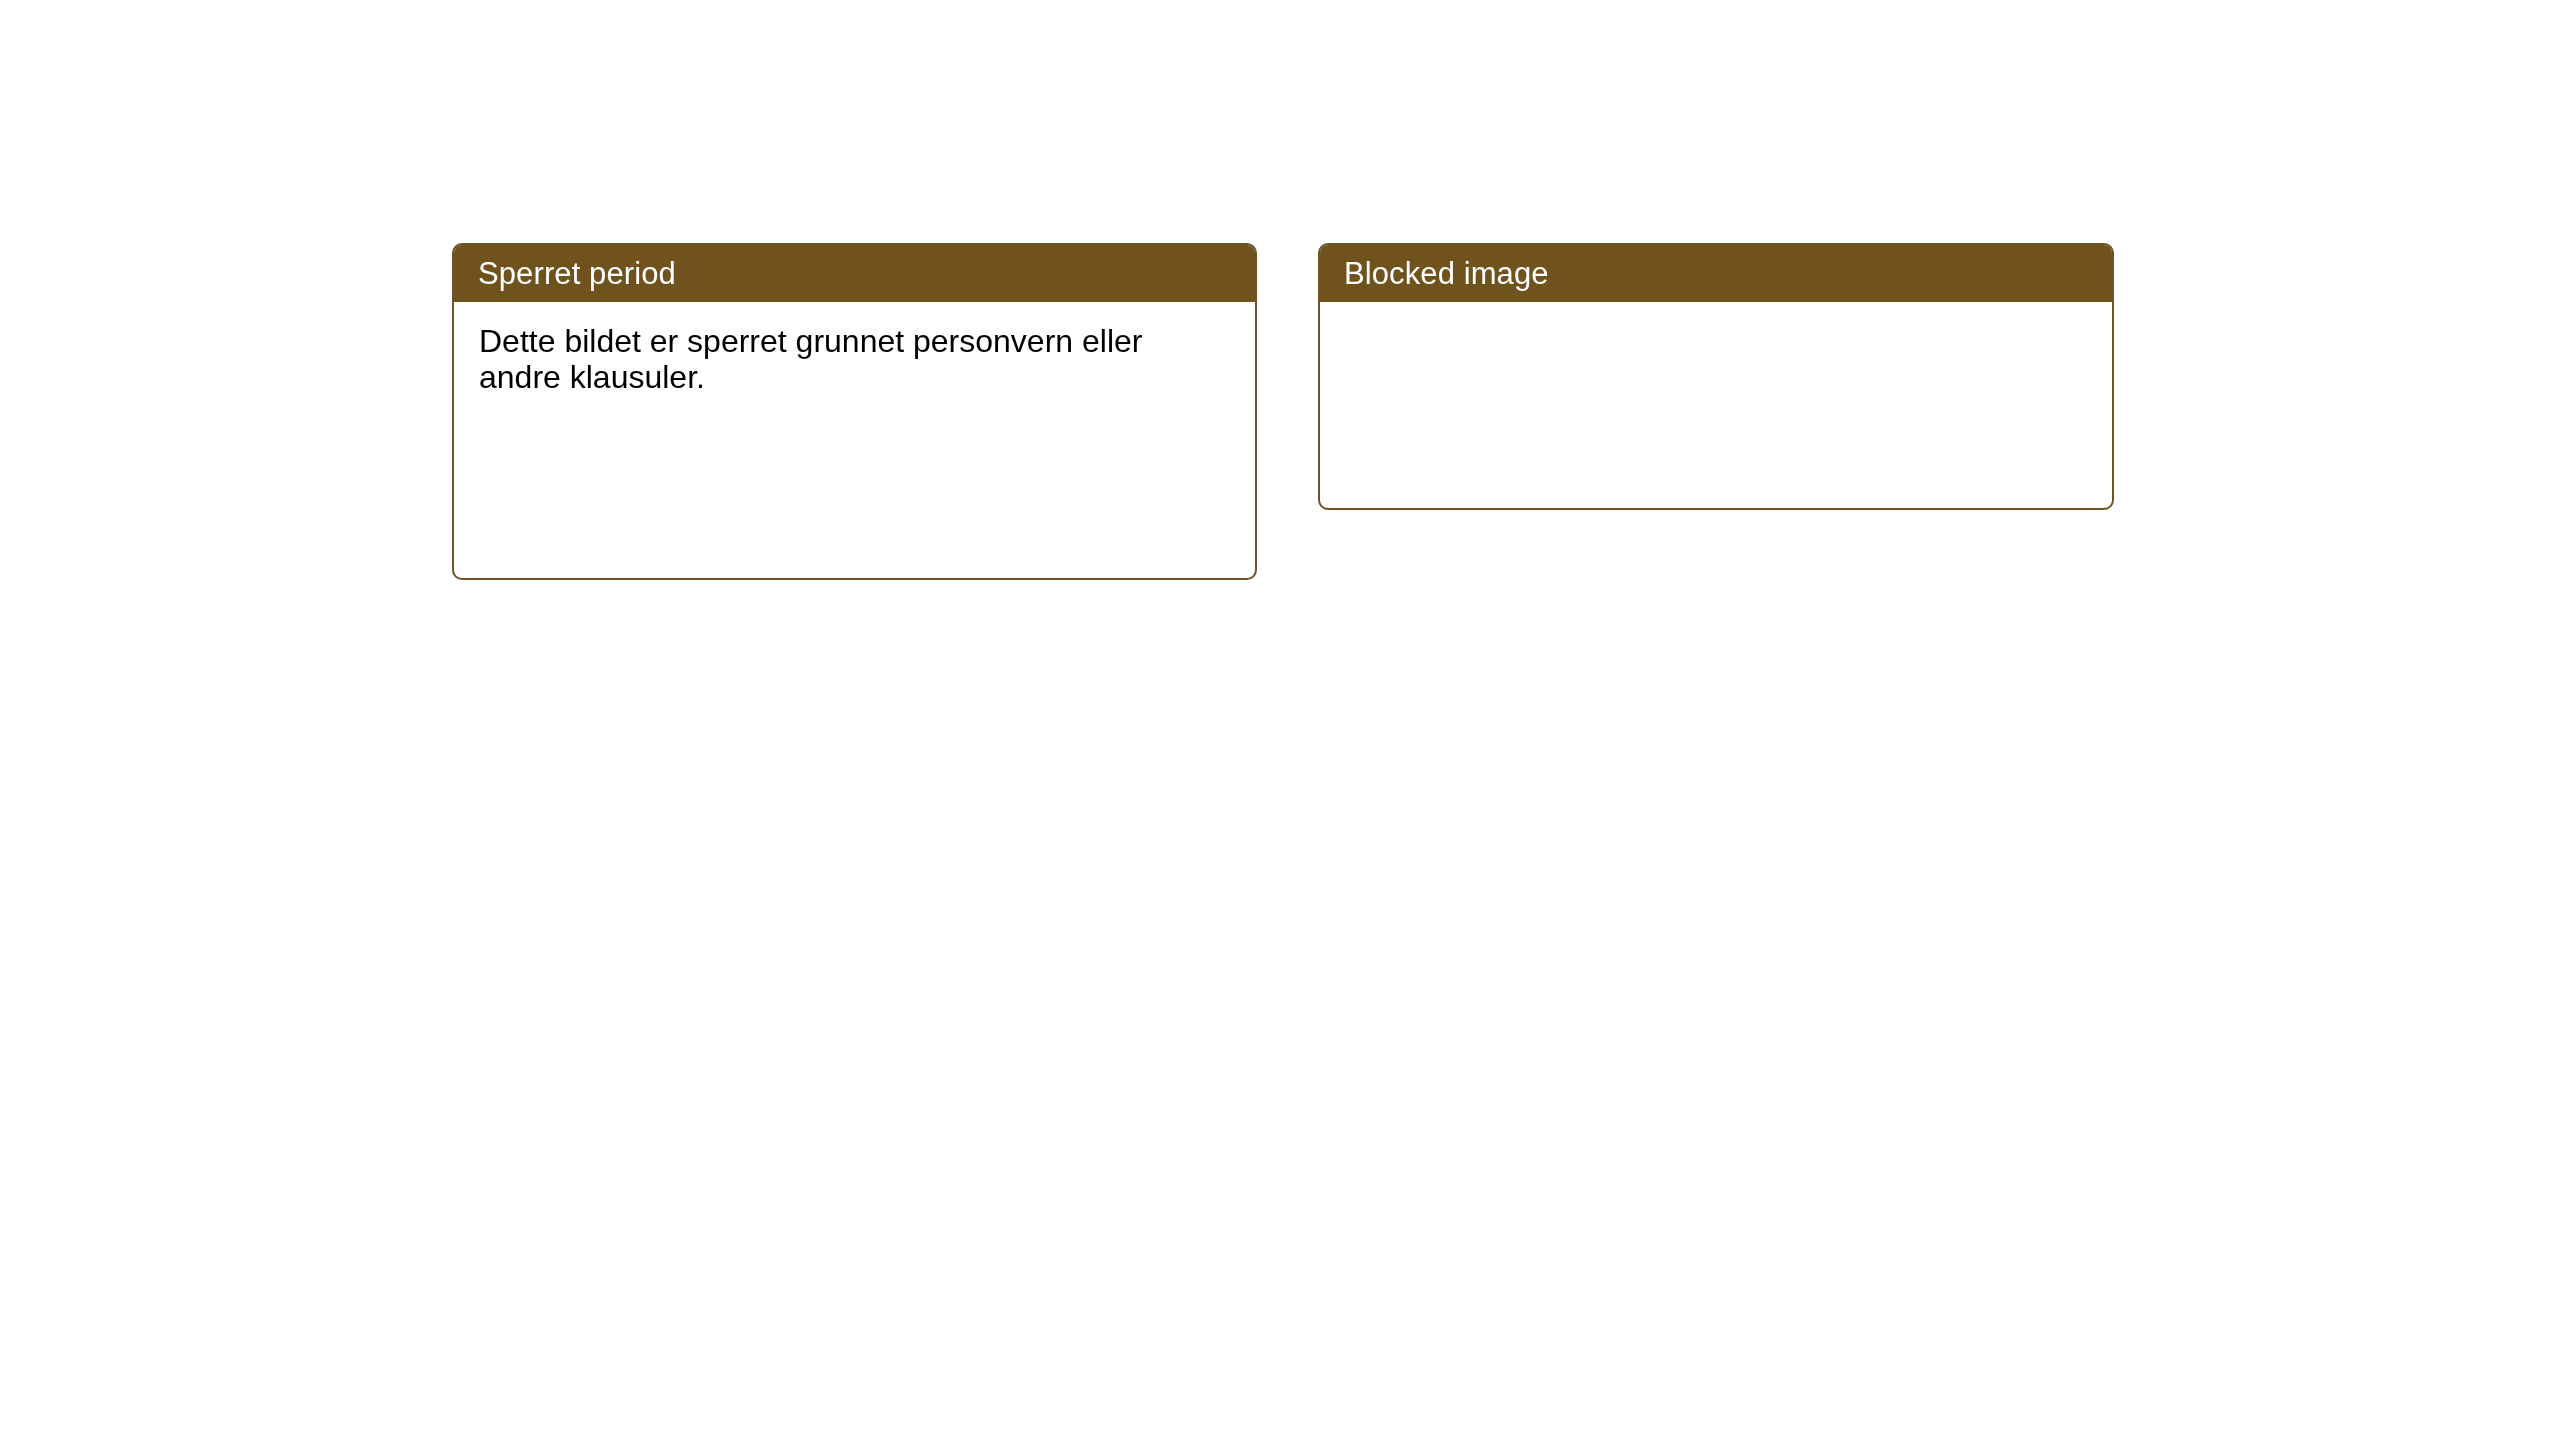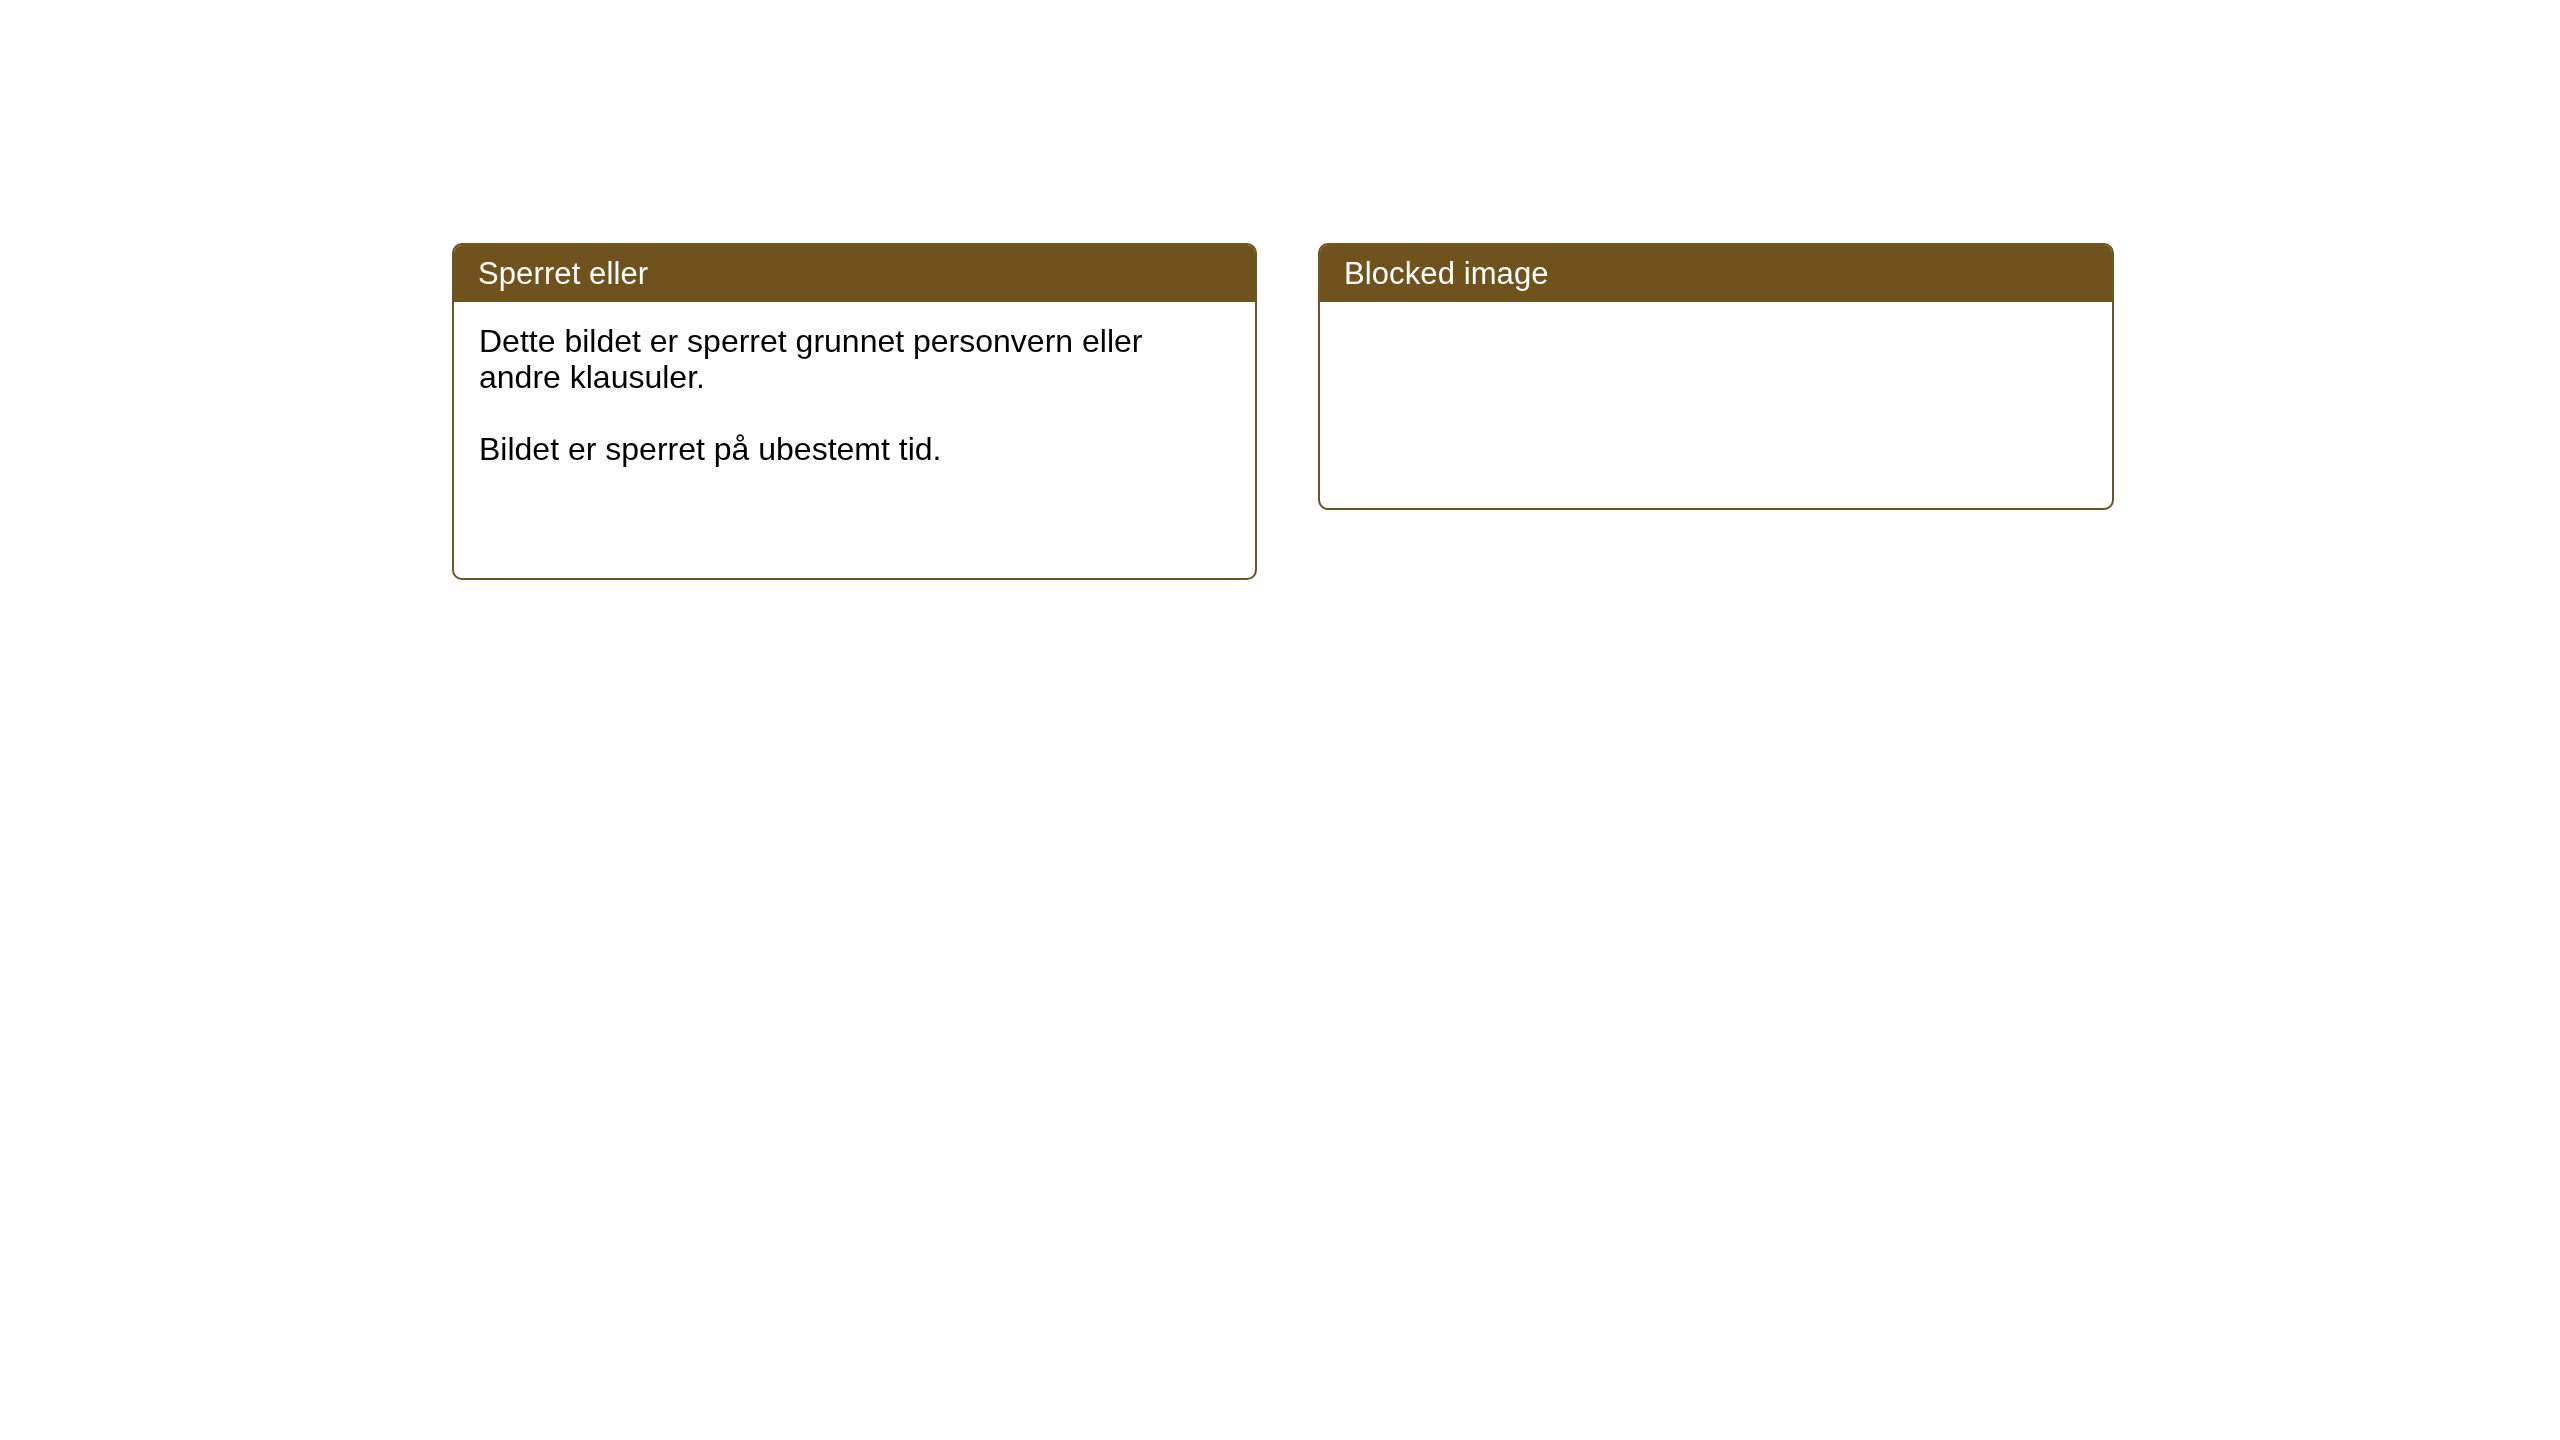--- a/index.html
+++ b/index.html
@@ -79,26 +79,25 @@
     height: 36px;
   }
 </style>
 </head>
 <body>
 
 <div id="stage">
 
   <section class="notice-card card-norwegian">
     <div class="card-header">
-      <span class="card-title">Sperret eller</span>
+      <span class="card-title">Sperret period</span>
     </div>
     <div class="card-body">
       <p class="card-paragraph">Dette bildet er sperret grunnet personvern eller andre klausuler.</p>
       <div class="paragraph-gap"></div>
-      <p class="card-paragraph">Bildet er sperret på ubestemt tid.</p>
     </div>
   </section>
 
   <section class="notice-card card-english">
     <div class="card-header">
       <span class="card-title">Blocked image</span>
     </div>
     <div class="card-body">
       <div class="paragraph-gap"></div>
     </div>

